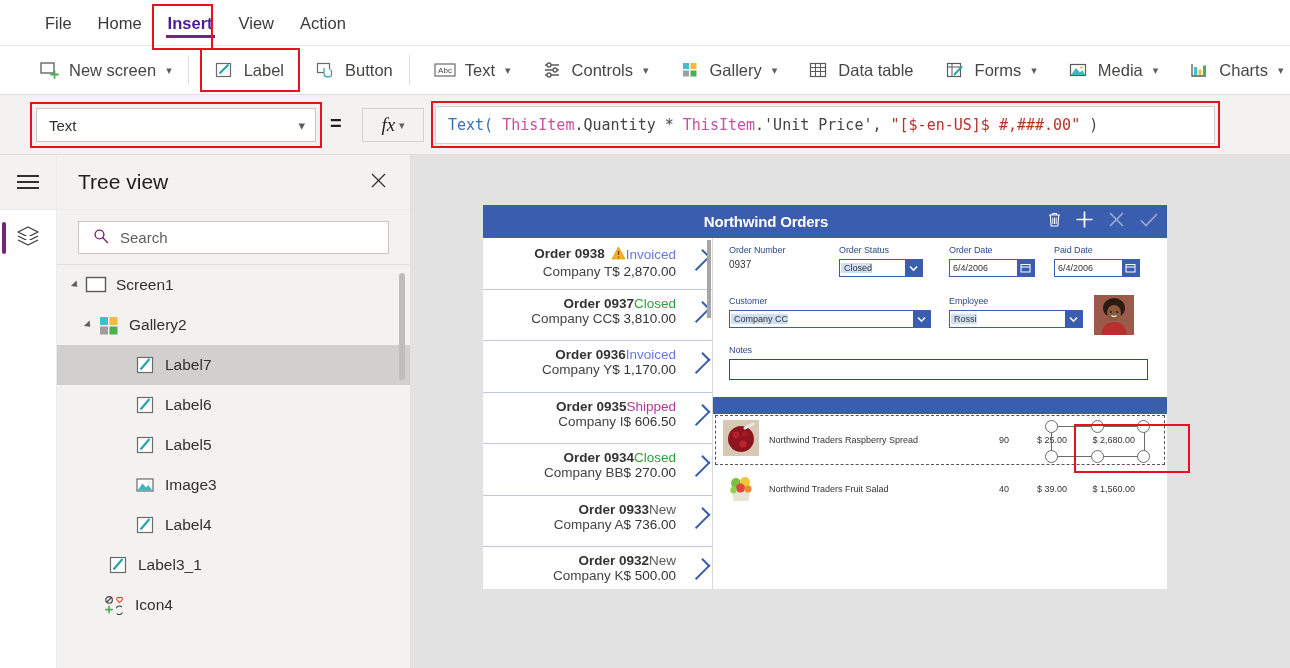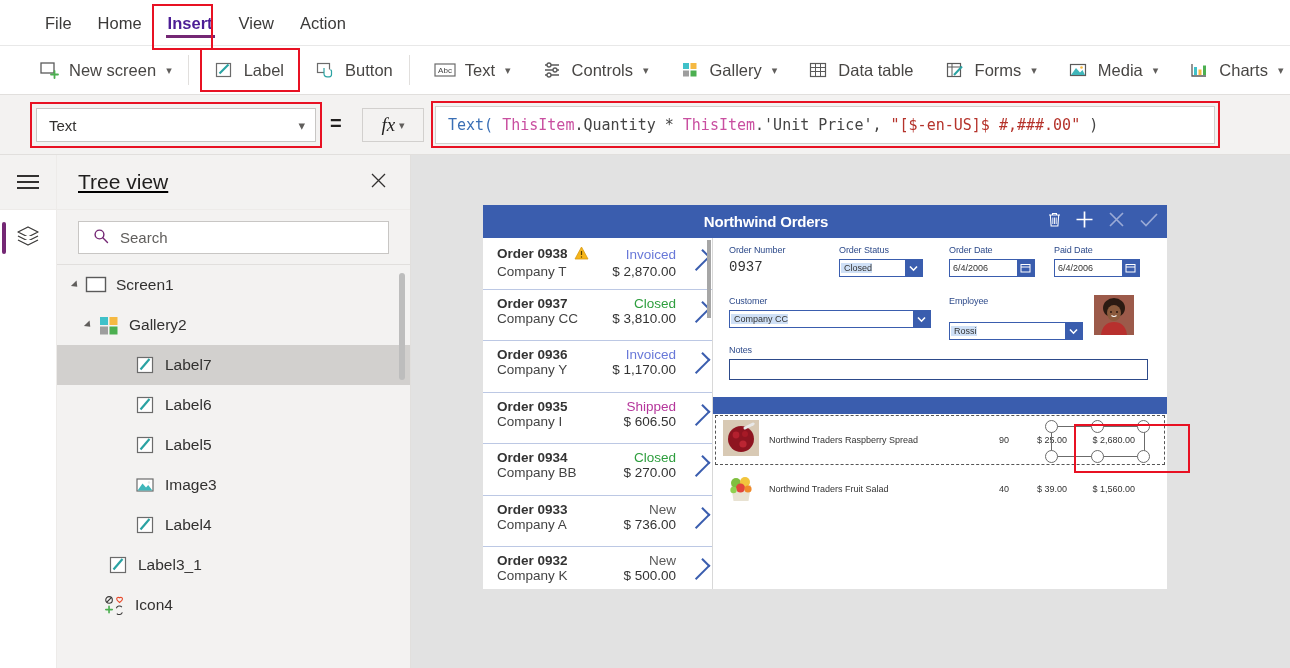--- a/index.html
+++ b/index.html
@@ -119,21 +119,21 @@
   }
 
   
   .treepanel {
     position: absolute; left: 57px; top: 155px; width: 354px; height: 513px;
     background: #ffffff; border-right: 1px solid #e1dfdd;
   }
   .tree-head {
     height: 55px; background: #f3f2f1;
     display: flex; align-items: center; justify-content: space-between;
-    padding: 0 22px 0 21px; border-bottom: 1px solid #edebe9; text-decoration: underline;
+    padding: 0 22px 0 21px; border-bottom: 1px solid #edebe9;
   }
   .tree-head .title { font-size: 21px; color: #201f1e; }
   .tree-search-wrap {
     height: 55px; background: #f3f2f1;
     display: flex; align-items: center; padding: 0 21px;
     border-bottom: 1px solid #e1dfdd;
   }
   .tree-search {
     flex: 1; height: 33px; background: #fff; border: 1px solid #c8c6c4;
     display: flex; align-items: center; gap: 11px; padding-left: 14px;
@@ -184,41 +184,41 @@
 
   
   .orderlist {
     position: absolute; left: 0; top: 33px; width: 230px; bottom: 0;
     background: #fff; border-right: 1px solid #d8d8d8; overflow: hidden;
   }
   .order-item {
     position: relative; height: 51.5px; padding: 6px 10px 0 14px;
     border-bottom: 1px solid #bcc8e4;
   }
-  .oi-r1, .oi-r2 { display: flex; justify-content: space-between; align-items: center;
-                   padding-right: 26px; gap: 23px; }
+  .oi-r1, .oi-r2 { display: flex; justify-content: flex-end; align-items: center;
+                   padding-right: 26px; }
   .oi-num { font-size: 13.5px; font-weight: bold; color: #333; }
   .oi-co  { font-size: 13.5px; color: #444; }
   .oi-status { font-size: 13.5px; }
   .oi-amt { font-size: 13.5px; color: #333; }
   .oi-chev {
     position: absolute; right: 7px; top: 12px;
     width: 11px; height: 20px; border-right: 2.4px solid #3a5dae;
     border-top: 2.4px solid #3a5dae; transform: rotate(45deg);
   }
   .oi-warn { display: inline-block; margin-left: 6px; vertical-align: -2px; }
   .ol-scroll {
     position: absolute; right: 1px; top: 2px; width: 4px; height: 78px;
     background: #a6a6a6;
   }
 
   
   .detail { position: absolute; left: 230px; top: 33px; right: 0; bottom: 0; background: #fff; }
   .fld-label { font-size: 9px; color: #2d4a8a; letter-spacing: -0.1px; }
-  .fld-value-plain { font-size: 14px; color: #333; font-family: Liberation Mono, monospace; }
+  .fld-value-plain { font-size: 10px; color: #333; }
   .combo {
     background: #fff; border: 1.5px solid #3a5dae;
     display: flex; align-items: center; justify-content: space-between;
     height: 18px;
   }
   .combo .txt {
     font-size: 9px; color: #333; padding-left: 3px;
     background: #cfe0f6; margin-left: 1px;
   }
   .combo .btn {
@@ -724,21 +724,21 @@
             <span class="btn">
               <svg width="9" height="7" viewBox="0 0 9 7">
                   <path d="M1 1.5L4.5 5.2 8 1.5" fill="none" stroke="#fff" stroke-width="1.6"></path>
                 </svg>
             </span>
           </div>
         </div>
 
         <div style="position:absolute;left:236px;top:58px;width:134px">
           <div class="fld-label">Employee</div>
-          <div class="combo" style="margin-top:16px">
+          <div class="combo" style="margin-top:4px">
             <span class="txt">Rossi</span>
             <span class="btn">
               <svg width="9" height="7" viewBox="0 0 9 7">
                   <path d="M1 1.5L4.5 5.2 8 1.5" fill="none" stroke="#fff" stroke-width="1.6"></path>
                 </svg>
             </span>
           </div>
         </div>
 
         <div class="emp-photo" style="position:absolute;left:381px;top:57px">

